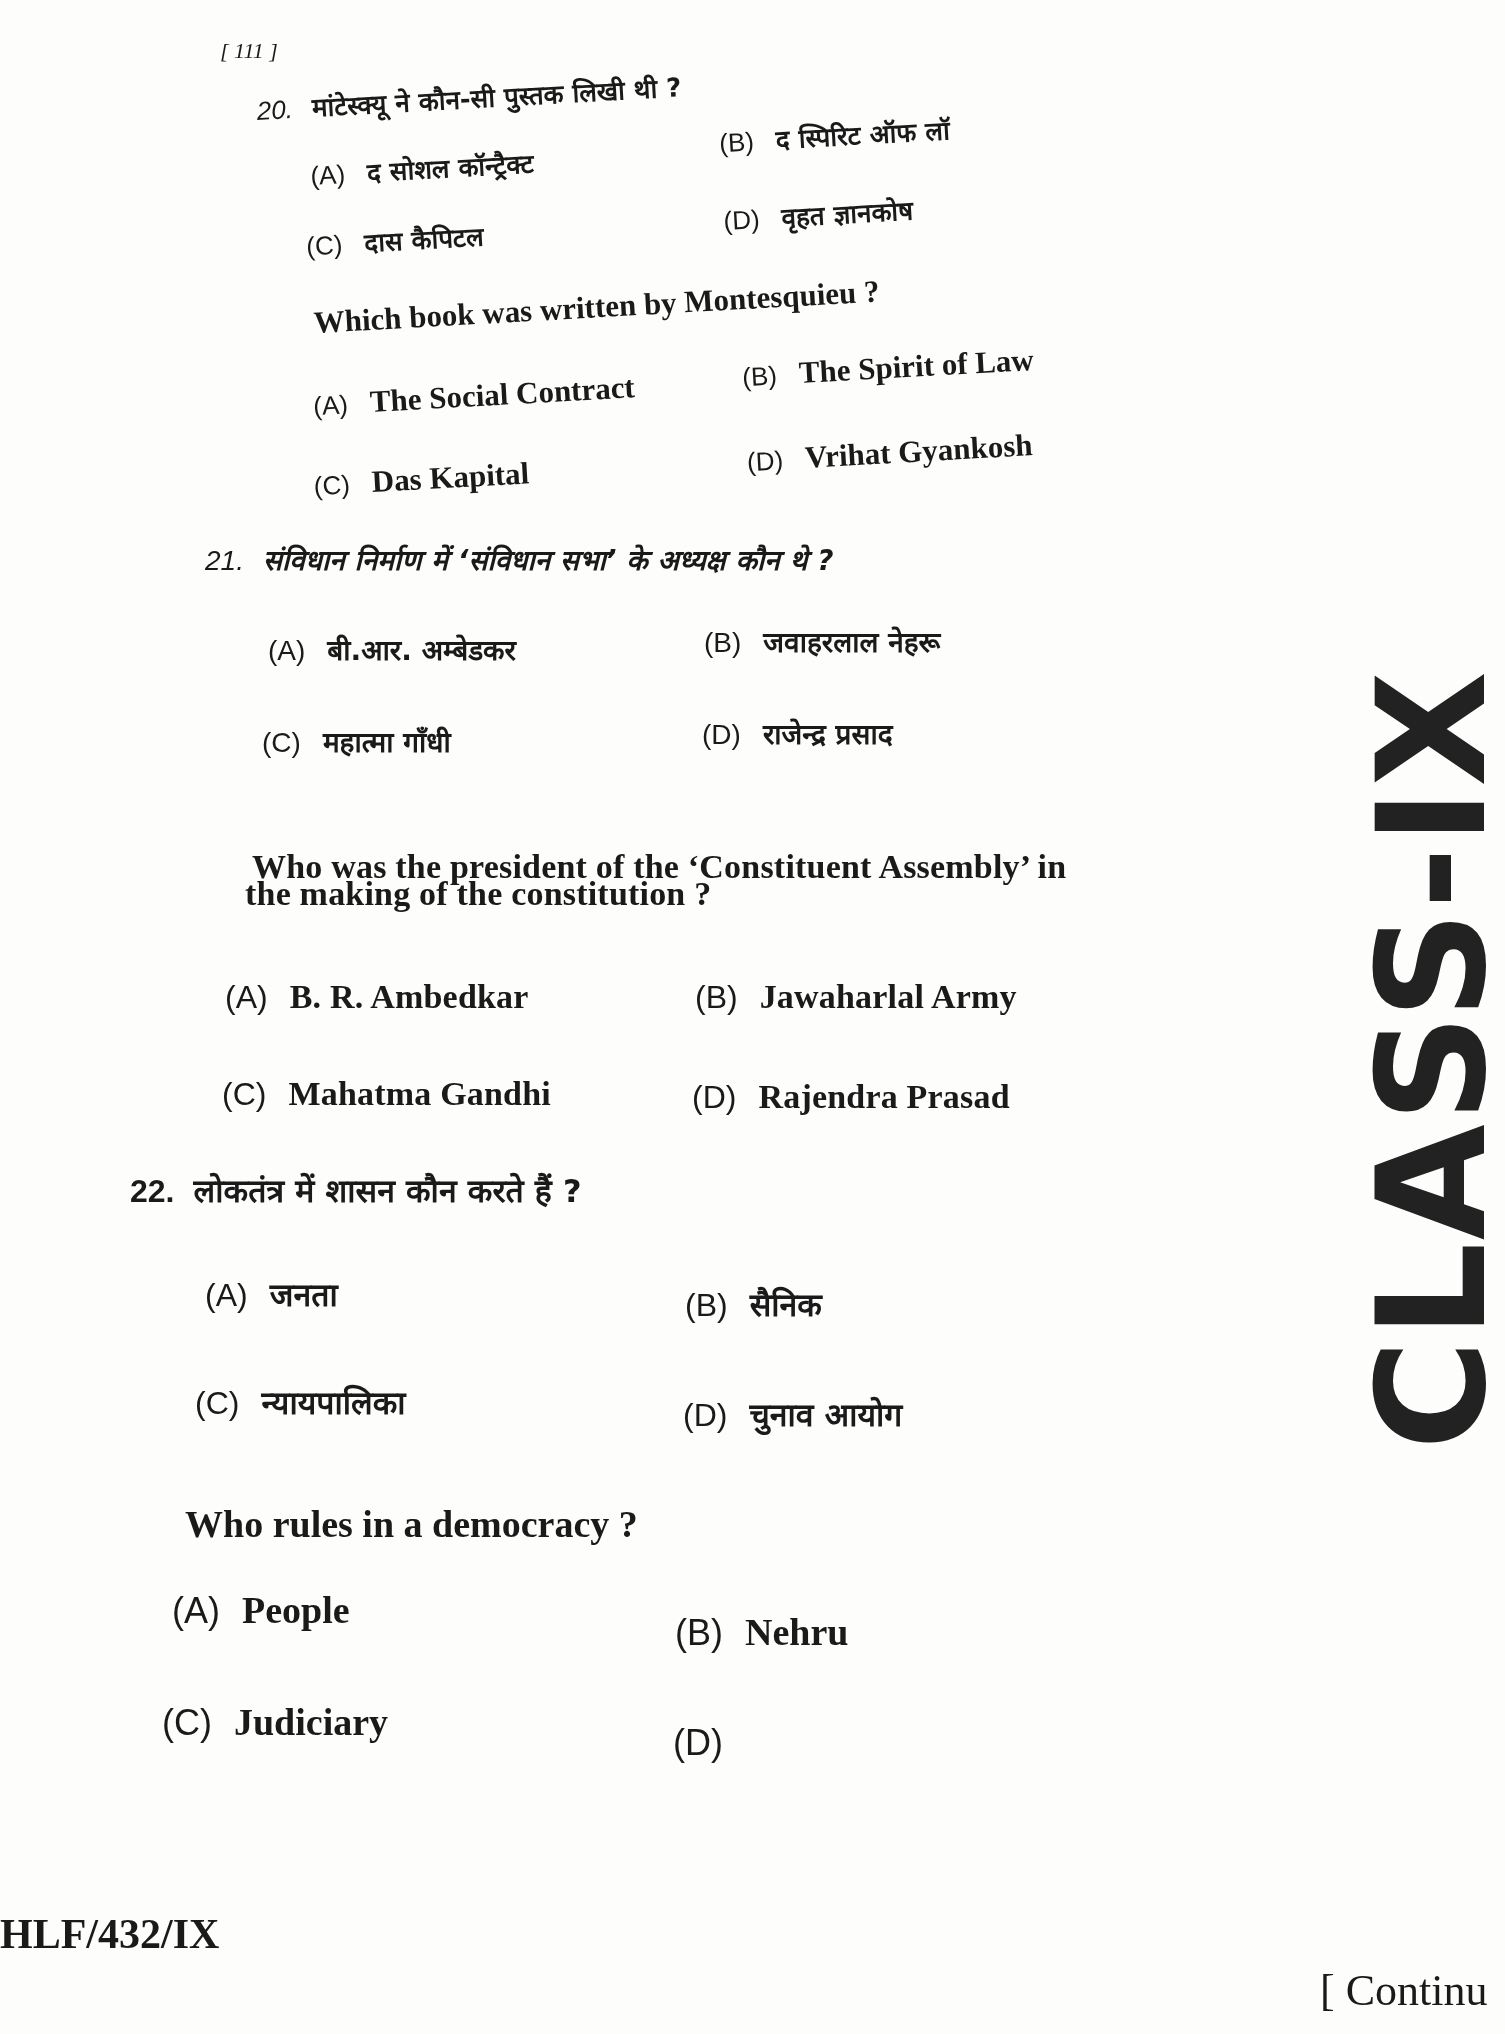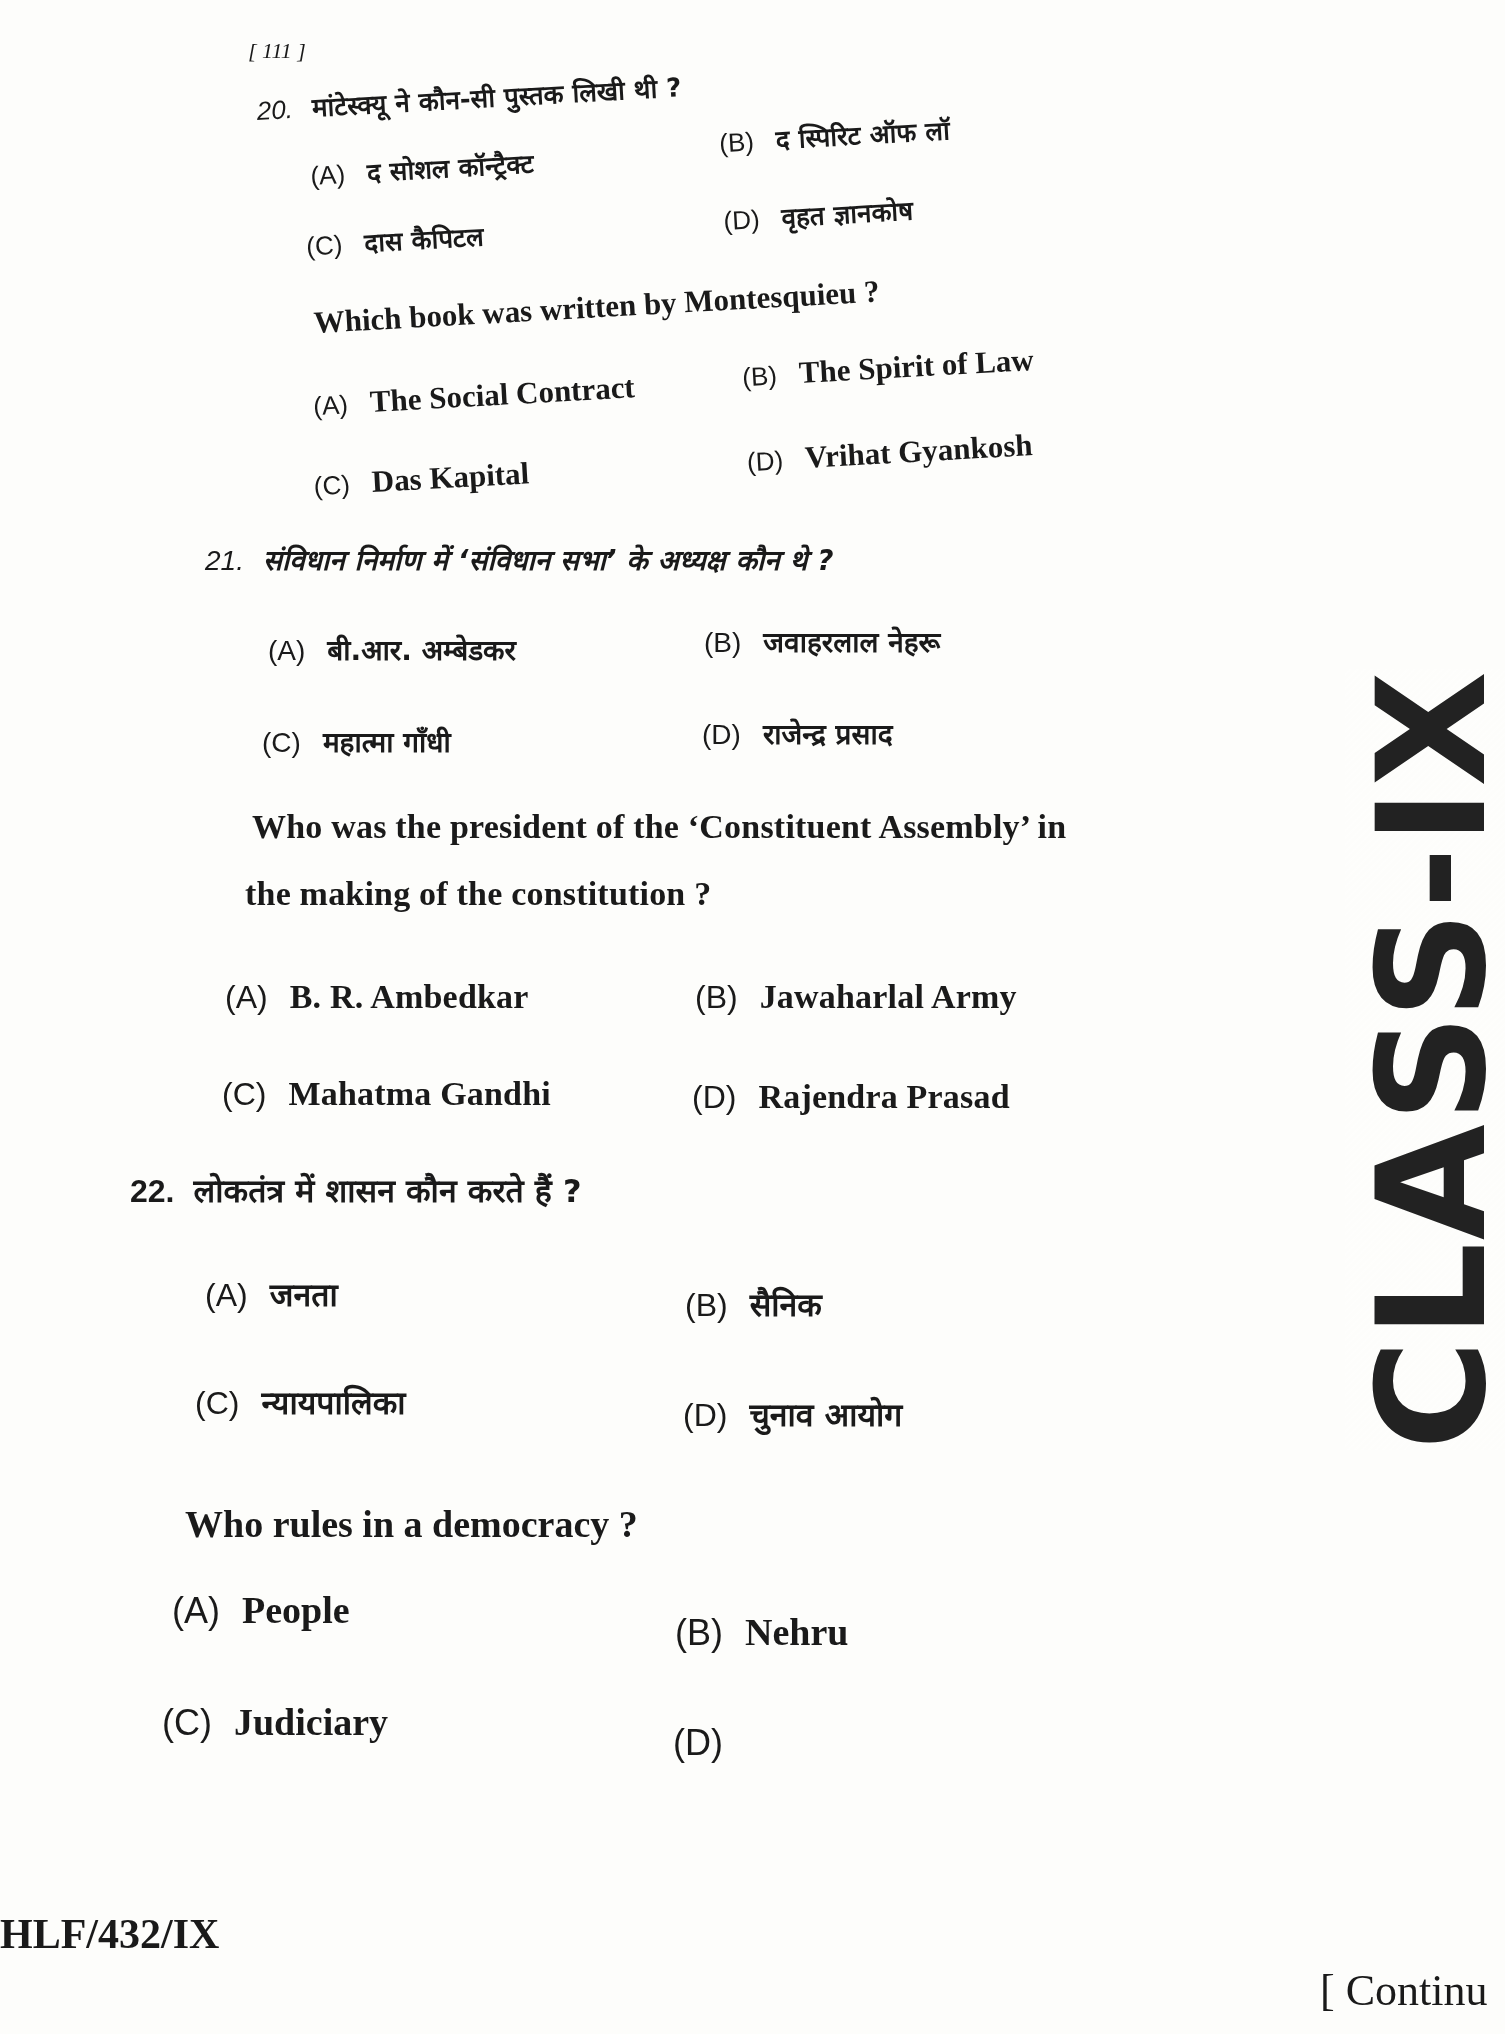--- a/index.html
+++ b/index.html
@@ -7,21 +7,21 @@
     width:1505px; height:2034px; position:relative; overflow:hidden;
     background:#fdfdfb; color:#1a1a1a;
     font-family:"DejaVu Serif", serif;
   }
   .abs { position:absolute; white-space:nowrap; }
   .hi { font-family:"DejaVu Sans", sans-serif; font-weight:bold; }
   .en { font-family:"Liberation Serif", serif; font-weight:bold; }
   .lbl { font-family:"Liberation Sans", sans-serif; }
   .opt { display:flex; align-items:baseline; gap:22px; }
 
-  .page-num { left:220px; top:38px; font-size:22px; font-style:italic; font-family:"Liberation Serif", serif;margin-left:28px; }
+  .page-num { left:220px; top:38px; font-size:22px; font-style:italic; font-family:"Liberation Serif", serif; }
 
   .q20 { transform:rotate(-3.2deg); transform-origin:0 0; }
   .q20 .hi { font-size:26px; }
   .q20 .en { font-size:31px; }
   .q20 .lbl { font-size:26px; }
 
   .q21-hi { font-size:28px; }
   .q21-en { font-size:34px; letter-spacing:0.2px; }
   .q22-hi { font-size:32px; }
   .q22-en { font-size:38px; }
@@ -98,21 +98,21 @@
 </div>
 <div class="abs opt" style="left:262px; top:722px;">
   <span class="lbl" style="font-size:28px;">(C)</span>
   <span class="hi q21-hi">महात्मा गाँधी</span>
 </div>
 <div class="abs opt" style="left:702px; top:714px;">
   <span class="lbl" style="font-size:28px;">(D)</span>
   <span class="hi q21-hi">राजेन्द्र प्रसाद</span>
 </div>
 
-<div class="abs en q21-en" style="left:252px; top:808px;">Who was the president of the ‘Constituent Assembly’ in</div>
+<div class="abs en q21-en" style="left:252px; top:848px;">Who was the president of the ‘Constituent Assembly’ in</div>
 <div class="abs en q21-en" style="left:245px; top:875px;">the making of the constitution ?</div>
 
 <div class="abs opt" style="left:225px; top:978px;">
   <span class="lbl" style="font-size:32px;">(A)</span>
   <span class="en q21-en">B. R. Ambedkar</span>
 </div>
 <div class="abs opt" style="left:695px; top:978px;">
   <span class="lbl" style="font-size:32px;">(B)</span>
   <span class="en q21-en">Jawaharlal Army</span>
 </div>

